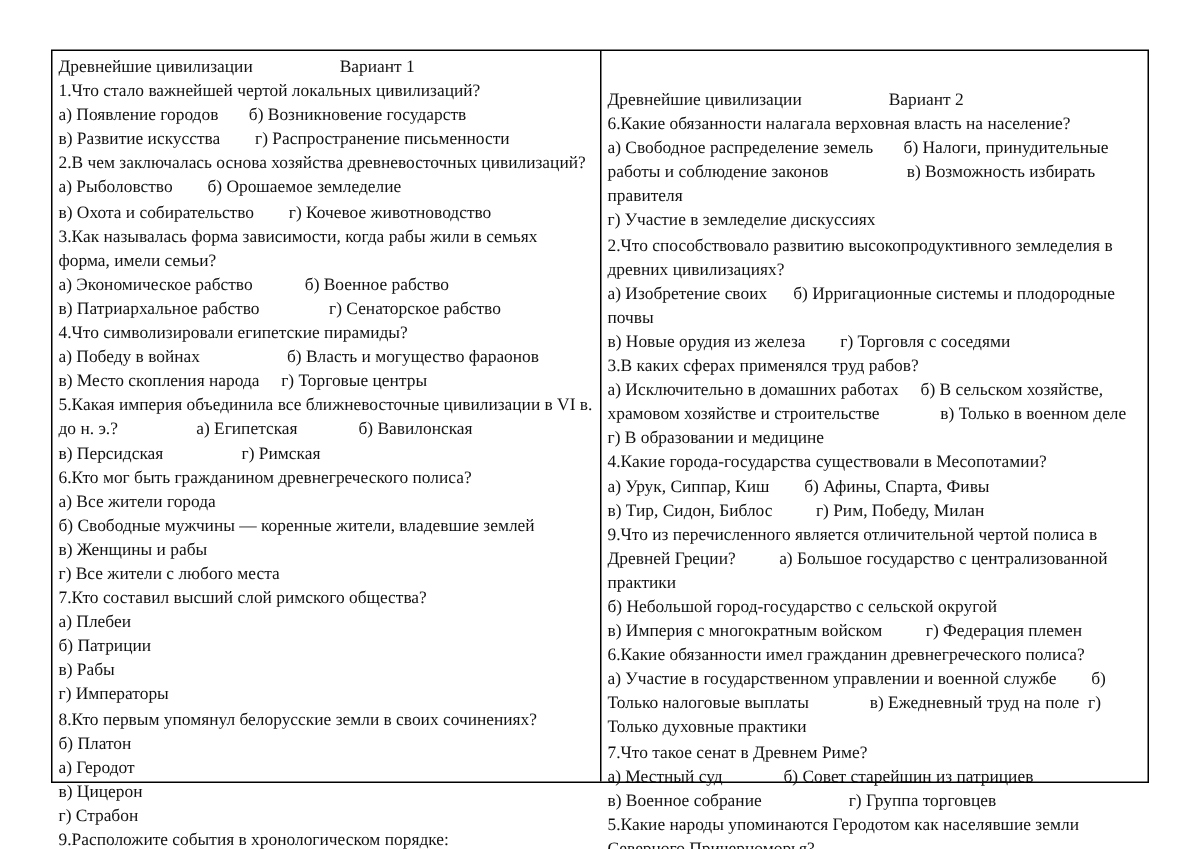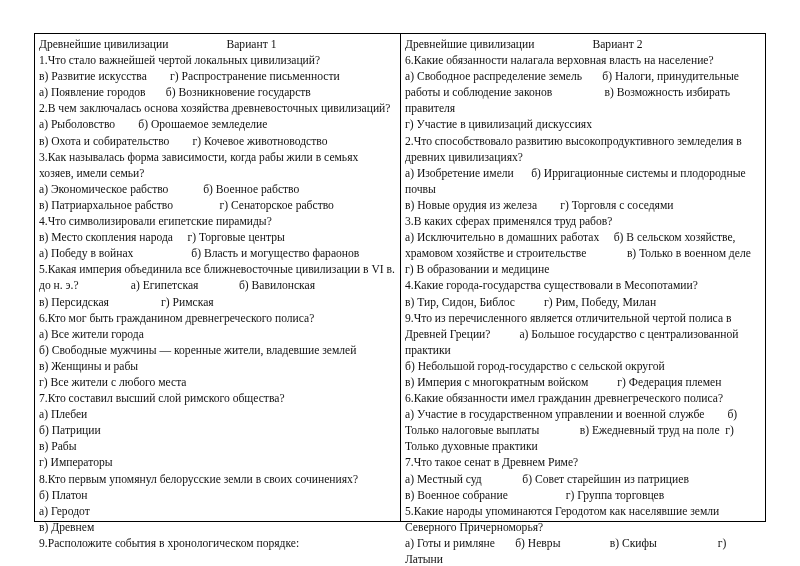--- a/index.html
+++ b/index.html
@@ -2,82 +2,84 @@
 <html><head>
 <meta charset="utf-8">
 <style>
   html, body { margin: 0; padding: 0; background: #ffffff; }
   body { width: 800px; height: 566px; position: relative; overflow: hidden;
          font-family: "Liberation Serif", "DejaVu Serif", serif; color: #111; }
   .sheet { position: absolute; left: 34px; top: 33px; width: 732px; height: 489px;
            border: 1px solid #000; box-sizing: border-box; display: flex; }
   .col { box-sizing: border-box; padding: 3px 4px 0 4px; font-size: 11.6px; line-height: 16.1px; }
   .col.left { width: 366px; border-right: 1px solid #000; }
-  .col.right { flex: 1; }
+  .col.right { flex: 1; margin-top: 22px; }
   .line { white-space: pre-wrap; }
   .gap { display: inline-block; }
 </style>
 </head>
 <body>
 
 <div class="sheet">
   <div class="col left">
     <div class="line hdr"><span>Древнейшие цивилизации</span><span class="gap" style="width:58px"></span><span>Вариант 1</span></div>
     <div id="v1">
         <div class="line">1.Что стало важнейшей чертой локальных цивилизаций?</div>
+        <div class="line">а) Появление городов       б) Возникновение государств</div>
         <div class="line">в) Развитие искусства        г) Распространение письменности</div>
-        <div class="line">а) Появление городов       б) Возникновение государств</div>
         <div class="line">2.В чем заключалась основа хозяйства древневосточных цивилизаций?</div>
         <div class="line">а) Рыболовство        б) Орошаемое земледелие</div>
         <div class="line">в) Охота и собирательство        г) Кочевое животноводство</div>
         <div class="line">3.Как называлась форма зависимости, когда рабы жили в семьях</div>
-        <div class="line">хозяев, имели семьи?</div>
+        <div class="line">форма, имели семьи?</div>
         <div class="line">а) Экономическое рабство            б) Военное рабство</div>
         <div class="line">в) Патриархальное рабство                г) Сенаторское рабство</div>
         <div class="line">4.Что символизировали египетские пирамиды?</div>
+        <div class="line">а) Победу в войнах                    б) Власть и могущество фараонов</div>
         <div class="line">в) Место скопления народа     г) Торговые центры</div>
-        <div class="line">а) Победу в войнах                    б) Власть и могущество фараонов</div>
         <div class="line">5.Какая империя объединила все ближневосточные цивилизации в VI в.</div>
         <div class="line">до н. э.?                  а) Египетская              б) Вавилонская</div>
         <div class="line">в) Персидская                  г) Римская</div>
         <div class="line">6.Кто мог быть гражданином древнегреческого полиса?</div>
         <div class="line">а) Все жители города</div>
         <div class="line">б) Свободные мужчины — коренные жители, владевшие землей</div>
         <div class="line">в) Женщины и рабы</div>
         <div class="line">г) Все жители с любого места</div>
         <div class="line">7.Кто составил высший слой римского общества?</div>
         <div class="line">а) Плебеи</div>
         <div class="line">б) Патриции</div>
         <div class="line">в) Рабы</div>
         <div class="line">г) Императоры</div>
         <div class="line">8.Кто первым упомянул белорусские земли в своих сочинениях?</div>
         <div class="line">б) Платон</div>
         <div class="line">а) Геродот</div>
-        <div class="line">в) Древнем</div>
+        <div class="line">в) Цицерон</div>
+        <div class="line">г) Страбон</div>
         <div class="line">9.Расположите события в хронологическом порядке:</div>
       </div>
   </div>
   <div class="col right">
     <div class="line hdr"><span>Древнейшие цивилизации</span><span class="gap" style="width:58px"></span><span>Вариант 2</span></div>
     <div id="v2">
         <div class="line">6.Какие обязанности налагала верховная власть на население?</div>
         <div class="line">а) Свободное распределение земель       б) Налоги, принудительные</div>
         <div class="line">работы и соблюдение законов                  в) Возможность избирать</div>
         <div class="line">правителя</div>
-        <div class="line">г) Участие в цивилизаций дискуссиях</div>
+        <div class="line">г) Участие в земледелие дискуссиях</div>
         <div class="line">2.Что способствовало развитию высокопродуктивного земледелия в</div>
         <div class="line">древних цивилизациях?</div>
-        <div class="line">а) Изобретение имели      б) Ирригационные системы и плодородные</div>
+        <div class="line">а) Изобретение своих      б) Ирригационные системы и плодородные</div>
         <div class="line">почвы</div>
         <div class="line">в) Новые орудия из железа        г) Торговля с соседями</div>
         <div class="line">3.В каких сферах применялся труд рабов?</div>
         <div class="line">а) Исключительно в домашних работах     б) В сельском хозяйстве,</div>
         <div class="line">храмовом хозяйстве и строительстве              в) Только в военном деле</div>
         <div class="line">г) В образовании и медицине</div>
         <div class="line">4.Какие города-государства существовали в Месопотамии?</div>
+        <div class="line">а) Урук, Сиппар, Киш        б) Афины, Спарта, Фивы</div>
         <div class="line">в) Тир, Сидон, Библос          г) Рим, Победу, Милан</div>
         <div class="line">9.Что из перечисленного является отличительной чертой полиса в</div>
         <div class="line">Древней Греции?          а) Большое государство с централизованной</div>
         <div class="line">практики</div>
         <div class="line">б) Небольшой город-государство с сельской округой</div>
         <div class="line">в) Империя с многократным войском          г) Федерация племен</div>
         <div class="line">6.Какие обязанности имел гражданин древнегреческого полиса?</div>
         <div class="line">а) Участие в государственном управлении и военной службе        б)</div>
         <div class="line">Только налоговые выплаты              в) Ежедневный труд на поле  г)</div>
         <div class="line">Только духовные практики</div>

